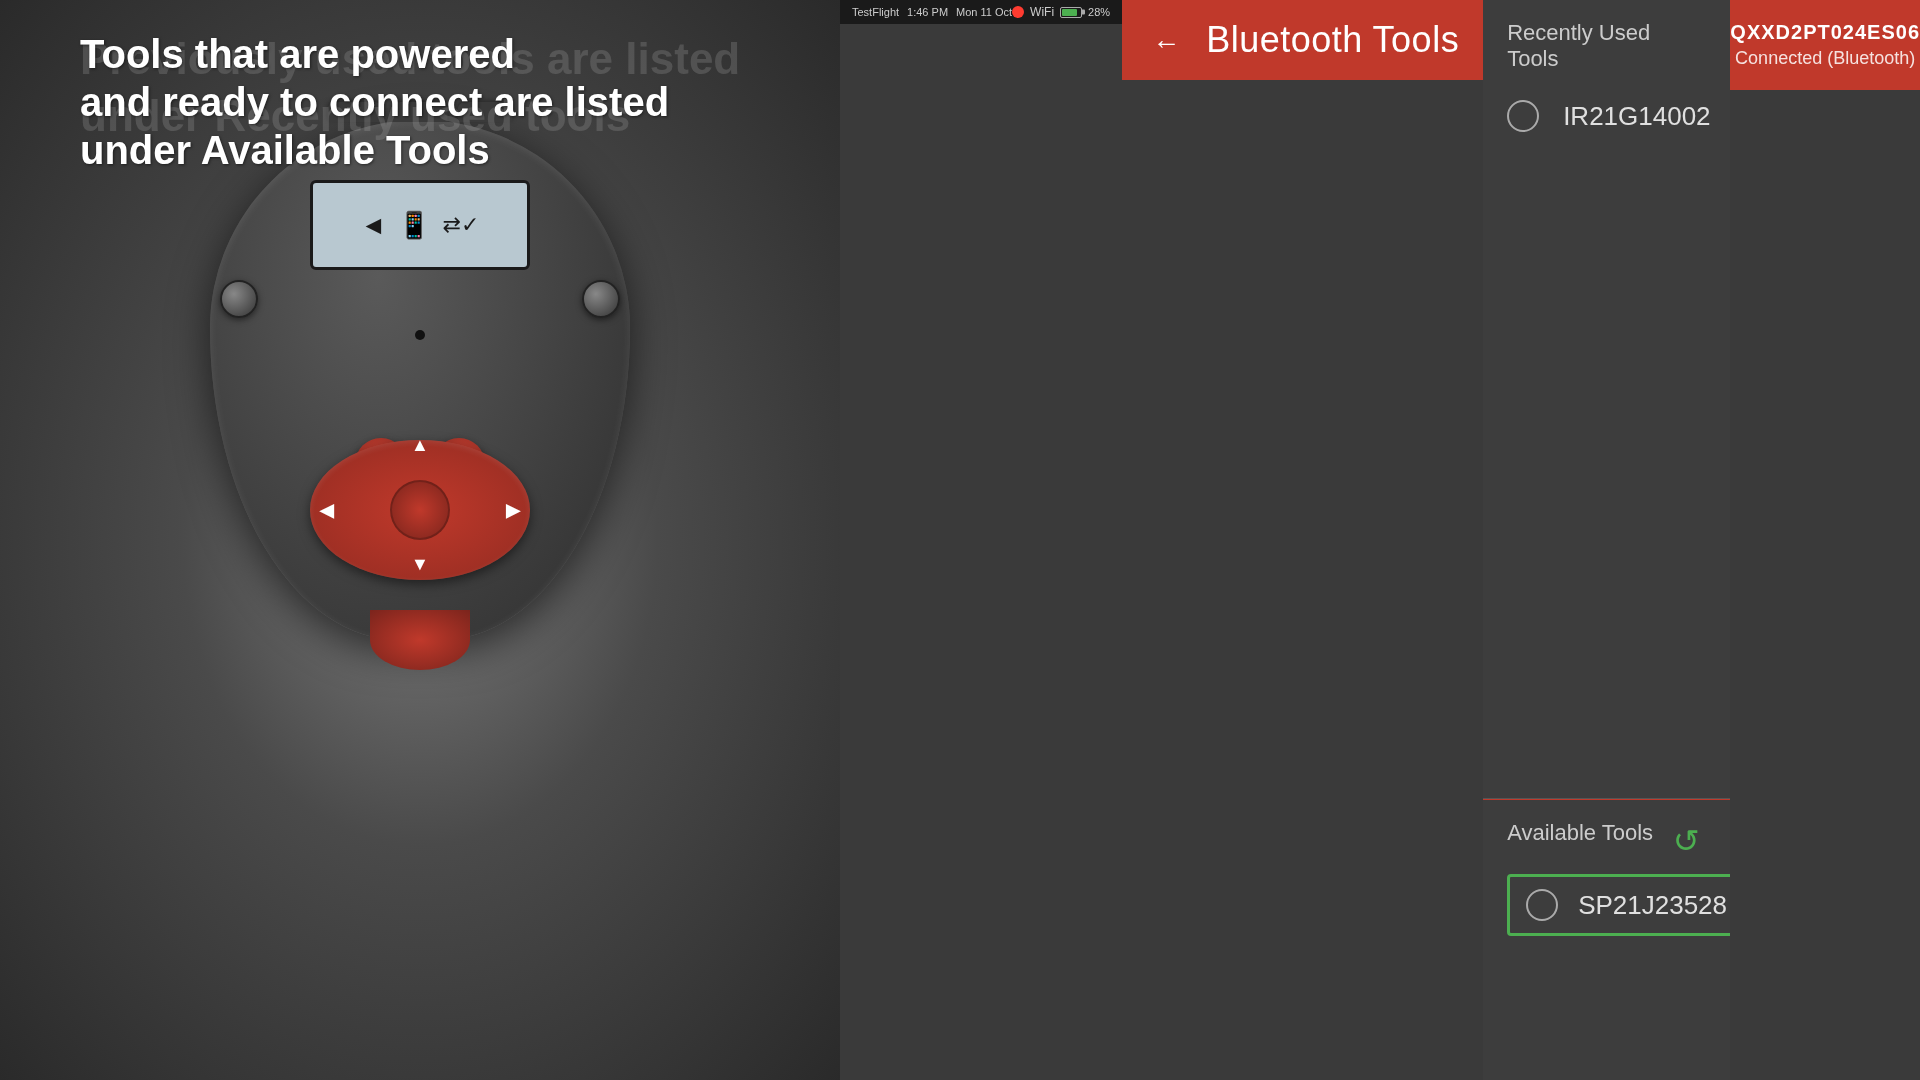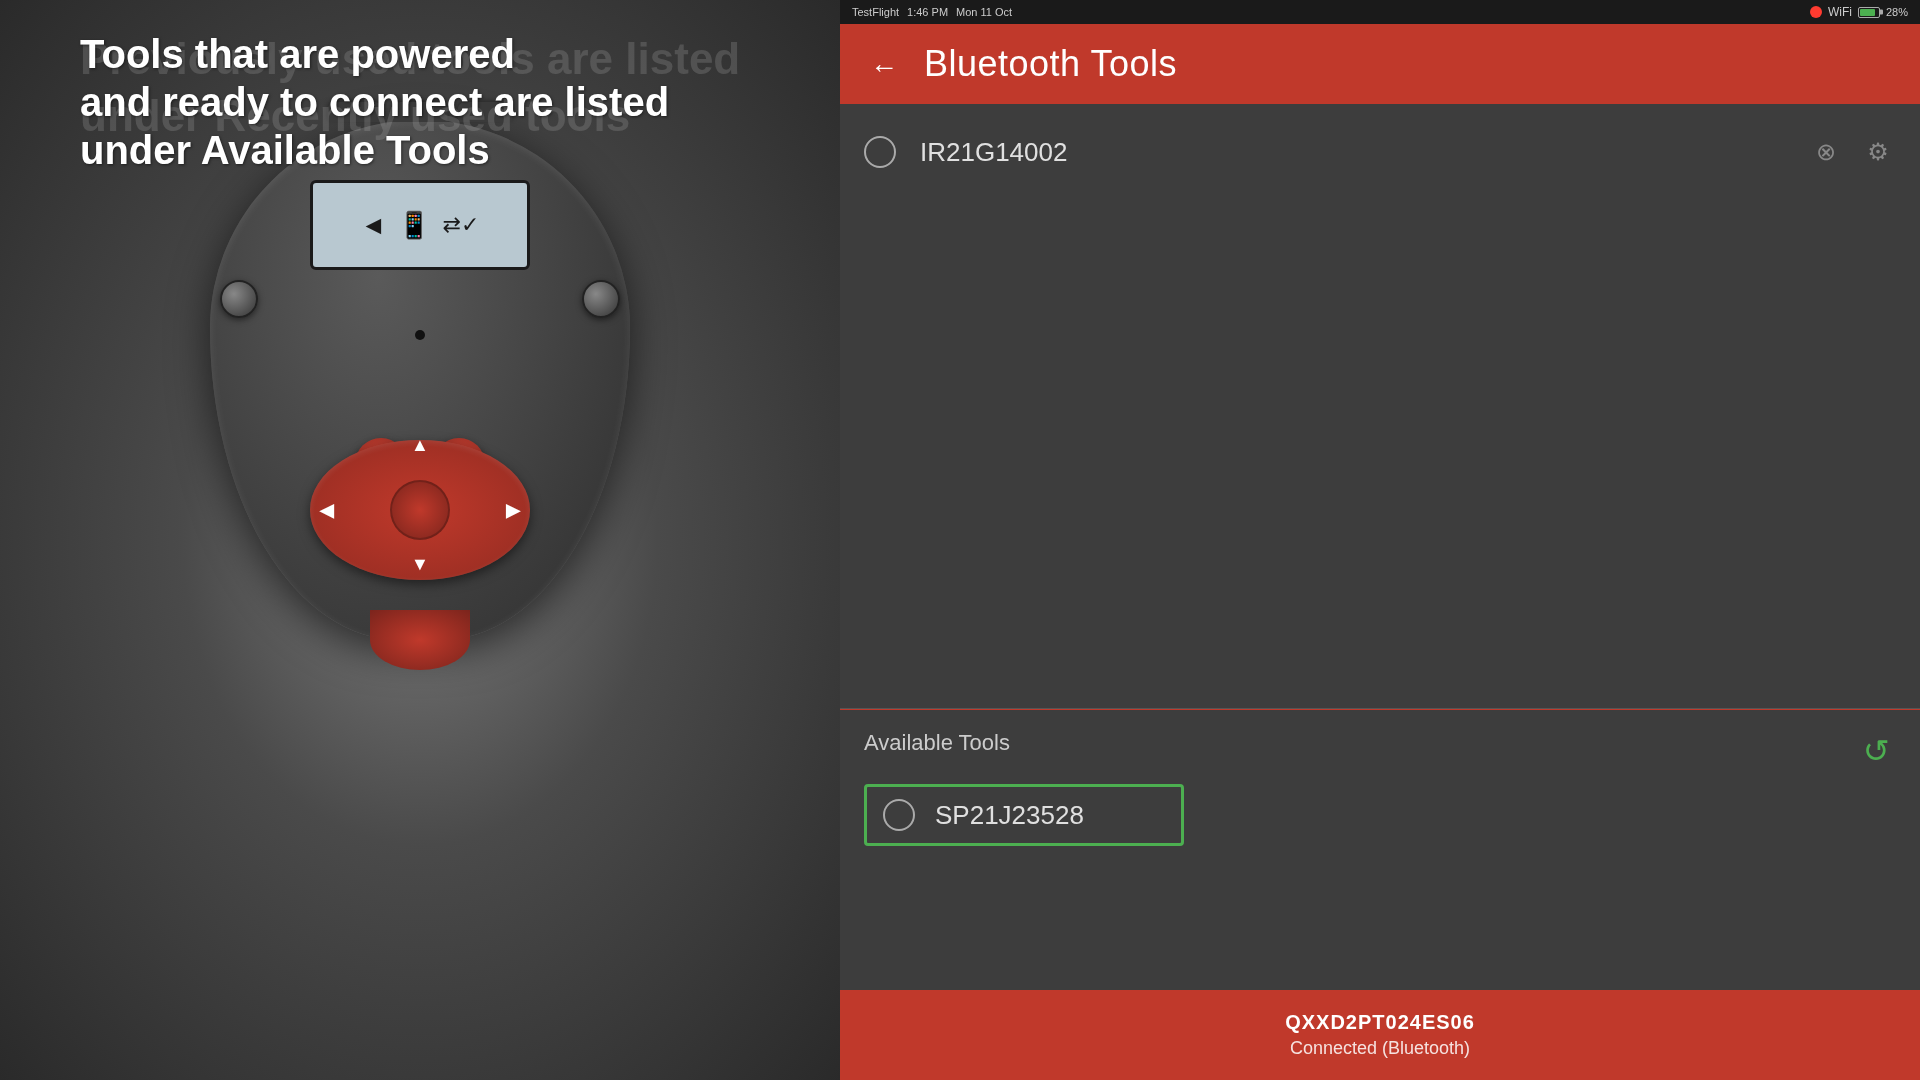--- a/index.html
+++ b/index.html
@@ -208,21 +208,21 @@
       background: radial-gradient(ellipse, #c0392b, #7b241c);
       border-radius: 0 0 50% 50%;
     }
 
     
     .right-panel {
       width: 1080px;
       height: 1080px;
       background: #3a3a3a;
       display: flex;
-      flex-direction: column;
+      flex-direction: row;
       position: relative;
     }
 
     
     .status-bar {
       height: 24px;
       background: #1a1a1a;
       display: flex;
       align-items: center;
       padding: 0 12px;
@@ -533,20 +533,21 @@
   <div class="app-header">
     <div class="back-btn">
       <span class="back-arrow">←</span>
     </div>
     <span class="header-title">Bluetooth Tools</span>
   </div>
 
   <div class="app-content">
 
     <div class="section-recently">
+      <div class="section-title">Recently Used Tools</div>
 
       <div class="tool-item">
         <div class="radio-btn"></div>
         <span class="tool-name">IR21G14002</span>
         <div class="tool-actions">
           <div class="action-icon-btn">
             <span style="font-size:24px;color:#888;">⊗</span>
           </div>
           <div class="action-icon-btn">
             <span style="font-size:24px;color:#888;">⚙</span>

